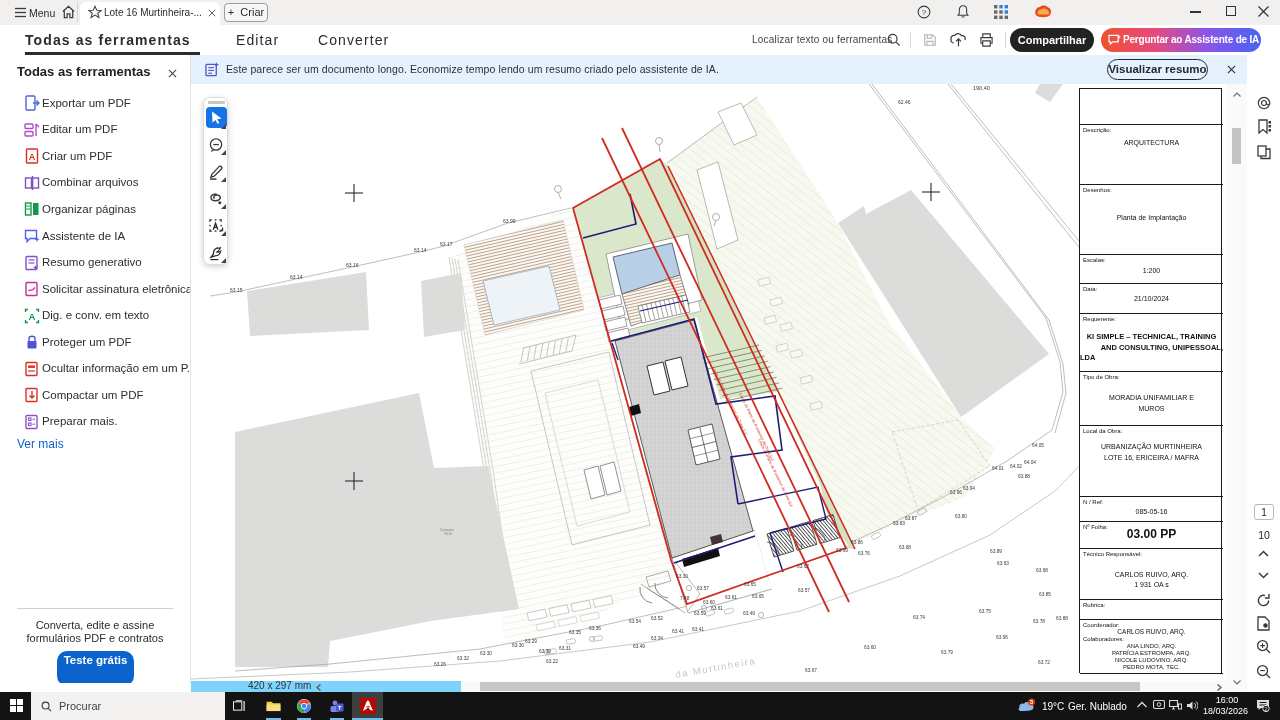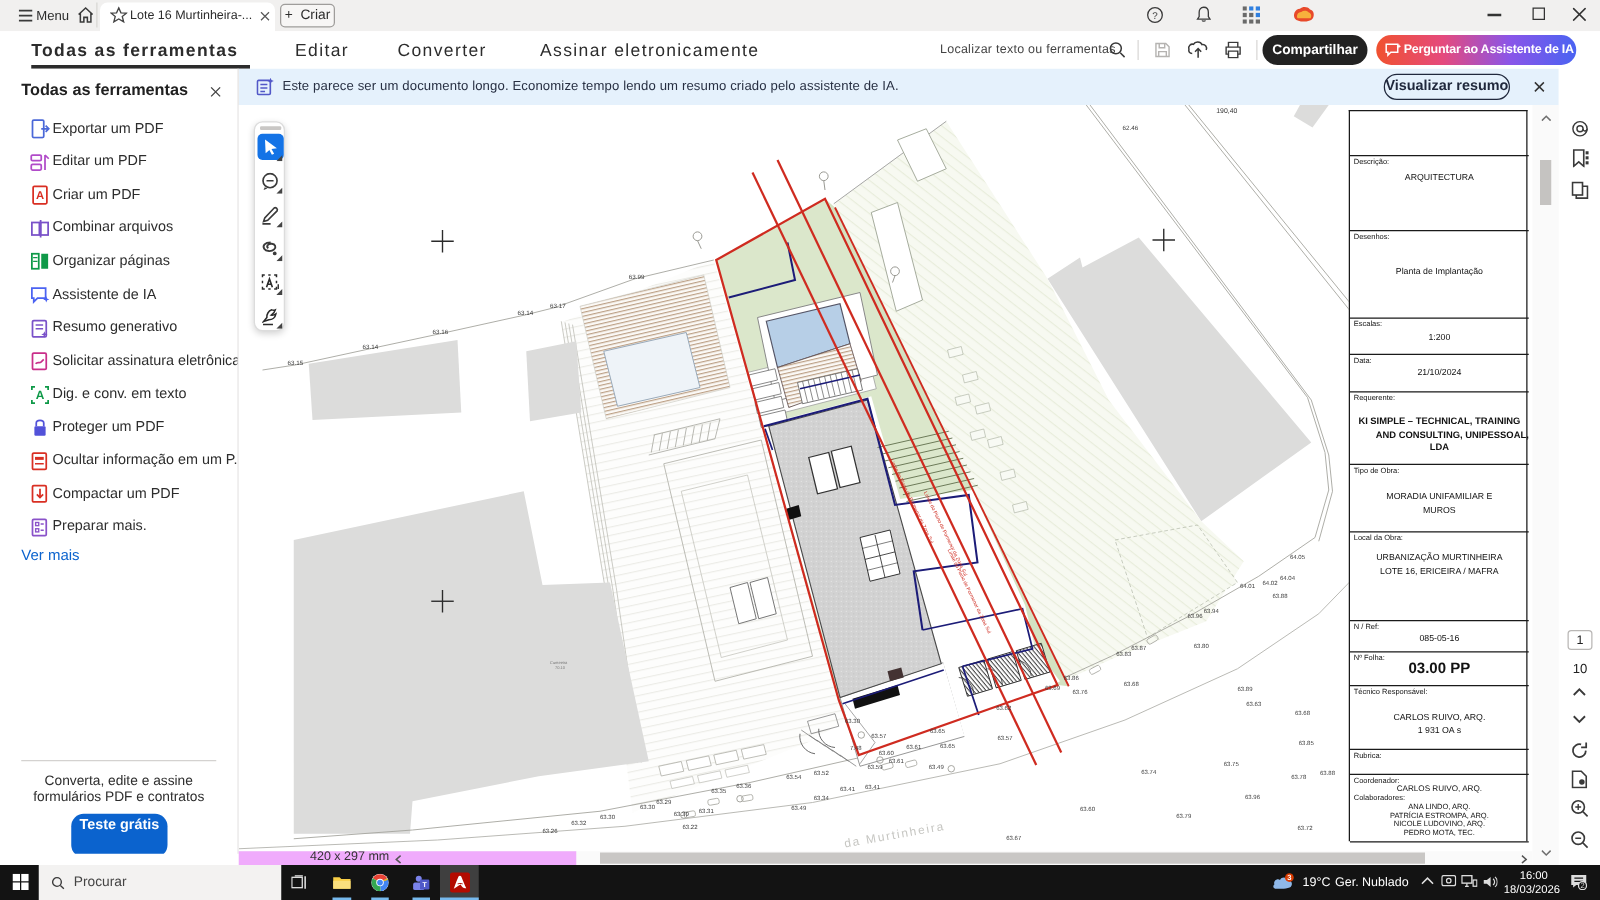--- a/index.html
+++ b/index.html
@@ -86,21 +86,20 @@
     <rect class="abs" style="left:1226px;top:6px;width:10px;height:10px;border:1.2px solid #333"></rect>
     <svg class="abs" style="left:1258px;top:6px" width="11" height="11" viewBox="0 0 11 11">
         <path d="M0.5 0.5 L10.5 10.5 M10.5 0.5 L0.5 10.5" stroke="#333" stroke-width="1.2"></path>
       </svg>
   </div>
   <div id="toolrow">
     <span class="ttab" style="left:25px;font-weight:bold">Todas as ferramentas</span>
     <div class="abs" style="left:25px;top:27px;width:175px;height:2.5px;background:#2c2c2c"></div>
     <span class="ttab" style="left:236px">Editar</span>
     <span class="ttab" style="left:318px">Converter</span>
-    <span class="ttab" style="left:432px">Assinar eletronicamente</span>
     <span class="ttab" style="left:752px;font-size:10px;letter-spacing:0.2px;color:#444">Localizar texto ou ferramentas</span>
     <svg class="abs" style="left:887px;top:8px" width="14" height="14" viewBox="0 0 16 16">
         <circle cx="6.5" cy="6.5" r="5" fill="none" stroke="#3a3a3a" stroke-width="1.4"></circle>
         <line x1="10.5" y1="10.5" x2="14.5" y2="14.5" stroke="#3a3a3a" stroke-width="1.4"></line>
       </svg>
     <div class="abs" style="left:910px;top:7px;width:1px;height:16px;background:#d9d8d6"></div>
     <svg class="abs" style="left:923px;top:8px" width="14" height="14" viewBox="0 0 16 16">
         <path d="M2 2 H11 L14 5 V14 H2 Z M5 2 V6 H10 V2 M4.5 14 V9.5 H11.5 V14" fill="none" stroke="#b5b3b1" stroke-width="1.3"></path>
       </svg>
     <svg class="abs" style="left:950px;top:7px" width="17" height="16" viewBox="0 0 18 16">
@@ -471,21 +470,21 @@
       <div class="abs" style="left:0;top:165px;width:143px;height:1px;background:#1a1a1a"></div>
       <span class="abs" style="left:3px;top:168px;font-size:6px;white-space:nowrap">Escalas:</span>
       <span class="abs" style="left:0;top:178px;width:143px;text-align:center;font-size:7px;white-space:nowrap">1:200</span>
       <div class="abs" style="left:0;top:194px;width:143px;height:1px;background:#1a1a1a"></div>
       <span class="abs" style="left:3px;top:197px;font-size:6px;white-space:nowrap">Data:</span>
       <span class="abs" style="left:0;top:206px;width:143px;text-align:center;font-size:7px;white-space:nowrap">21/10/2024</span>
       <div class="abs" style="left:0;top:224px;width:143px;height:1px;background:#1a1a1a"></div>
       <span class="abs" style="left:3px;top:227px;font-size:6px;white-space:nowrap">Requerente:</span>
       <span class="abs" style="left:0;top:243px;width:143px;text-align:center;font-size:7.5px;font-weight:bold;white-space:nowrap">KI SIMPLE – TECHNICAL, TRAINING</span>
       <span class="abs" style="left:0;top:254px;width:143px;text-align:right;font-size:7.5px;font-weight:bold;white-space:nowrap">AND CONSULTING, UNIPESSOAL,</span>
-      <span class="abs" style="left:0;top:264px;width:143px;text-align:center;font-size:7.5px;font-weight:bold;white-space:nowrap">LDA</span>
+      <span class="abs" style="left:0;top:264px;width:143px;text-align:left;font-size:7.5px;font-weight:bold;white-space:nowrap">LDA</span>
       <div class="abs" style="left:0;top:282px;width:143px;height:1px;background:#1a1a1a"></div>
       <span class="abs" style="left:3px;top:285px;font-size:6px;white-space:nowrap">Tipo de Obra:</span>
       <span class="abs" style="left:0;top:305px;width:143px;text-align:center;font-size:7px;white-space:nowrap">MORADIA UNIFAMILIAR E</span>
       <span class="abs" style="left:0;top:316px;width:143px;text-align:center;font-size:7px;white-space:nowrap">MUROS</span>
       <div class="abs" style="left:0;top:336px;width:143px;height:1px;background:#1a1a1a"></div>
       <span class="abs" style="left:3px;top:339px;font-size:6px;white-space:nowrap">Local da Obra:</span>
       <span class="abs" style="left:0;top:354px;width:143px;text-align:center;font-size:7px;white-space:nowrap">URBANIZAÇÃO MURTINHEIRA</span>
       <span class="abs" style="left:0;top:365px;width:143px;text-align:center;font-size:7px;white-space:nowrap">LOTE 16, ERICEIRA / MAFRA</span>
       <div class="abs" style="left:0;top:407px;width:143px;height:1px;background:#1a1a1a"></div>
       <span class="abs" style="left:3px;top:410px;font-size:6px;white-space:nowrap">N / Ref:</span>
@@ -604,21 +603,21 @@
   <div id="vscroll">
     <svg class="abs" style="left:7px;top:8px" width="8" height="5" viewBox="0 0 8 5">
         <path d="M0.5 4.5 L4 1 L7.5 4.5" fill="none" stroke="#707070" stroke-width="1.2"></path>
       </svg>
     <div class="abs" style="left:6px;top:44px;width:9px;height:36px;background:#c5c3c1"></div>
     <svg class="abs" style="left:7px;top:596px" width="8" height="5" viewBox="0 0 8 5">
         <path d="M0.5 0.5 L4 4 L7.5 0.5" fill="none" stroke="#707070" stroke-width="1.2"></path>
       </svg>
   </div>
   <div id="hscroll">
-    <div class="abs" style="left:0;top:0;width:270px;height:11px;background:#f0abfc;font-size:10px;color:#333;">
+    <div class="abs" style="left:0;top:0;width:270px;height:11px;background:#7dd3fc;font-size:10px;color:#333;">
         <span style="position:absolute;left:57px;top:-1px">420 x 297 mm</span>
       </div>
     <svg class="abs" style="left:125px;top:3px" width="5" height="7" viewBox="0 0 5 7">
         <path d="M4.5 0.5 L1 3.5 L4.5 6.5" fill="none" stroke="#555" stroke-width="1.2"></path>
       </svg>
     <div class="abs" style="left:289px;top:1px;width:660px;height:9px;background:#c9c7c5"></div>
     <svg class="abs" style="left:1026px;top:3px" width="5" height="7" viewBox="0 0 5 7">
         <path d="M0.5 0.5 L4 3.5 L0.5 6.5" fill="none" stroke="#555" stroke-width="1.2"></path>
       </svg>
   </div>

